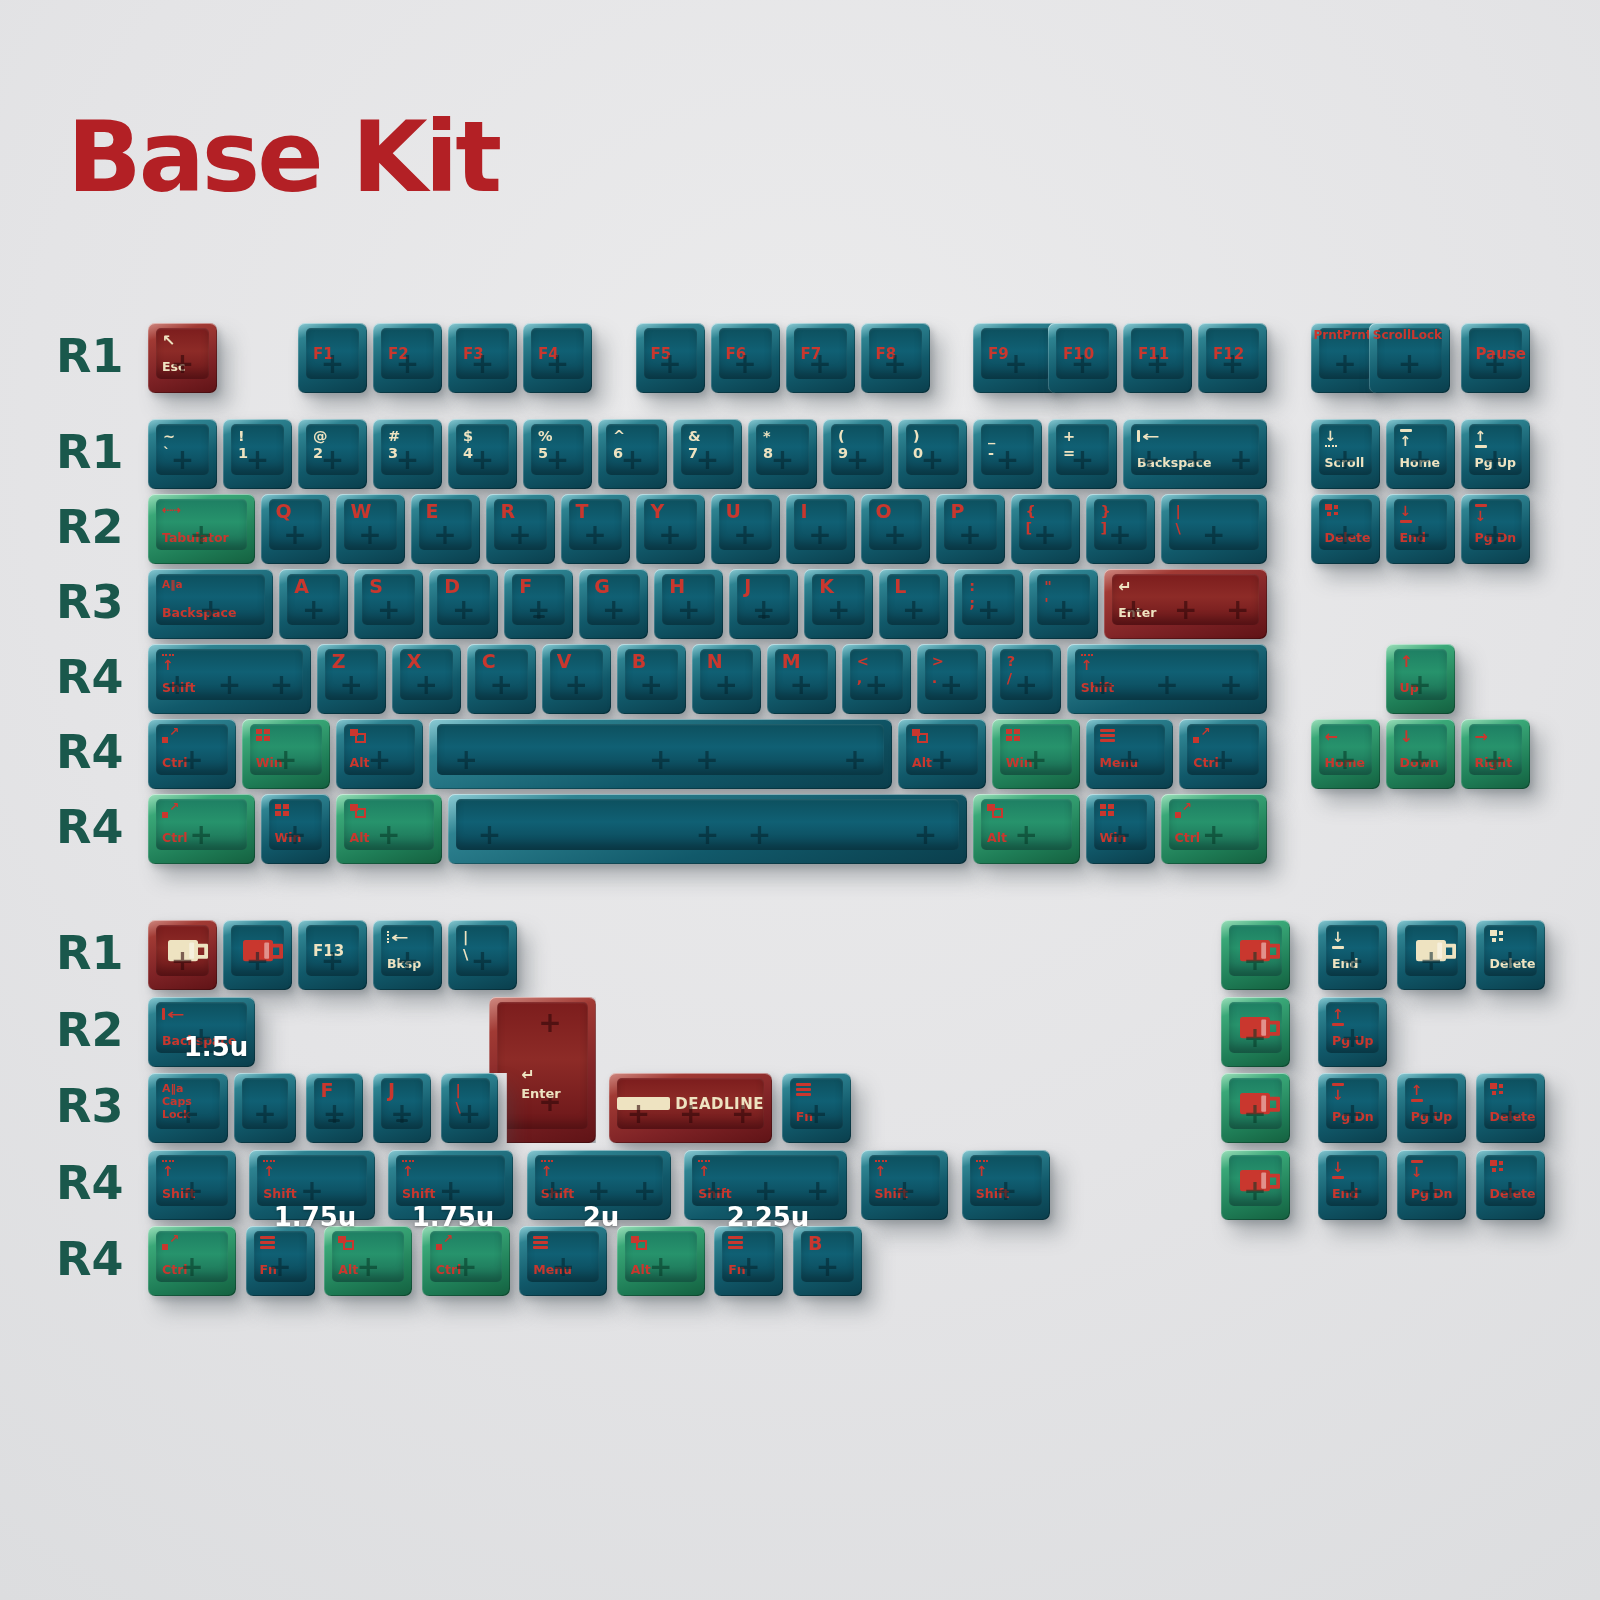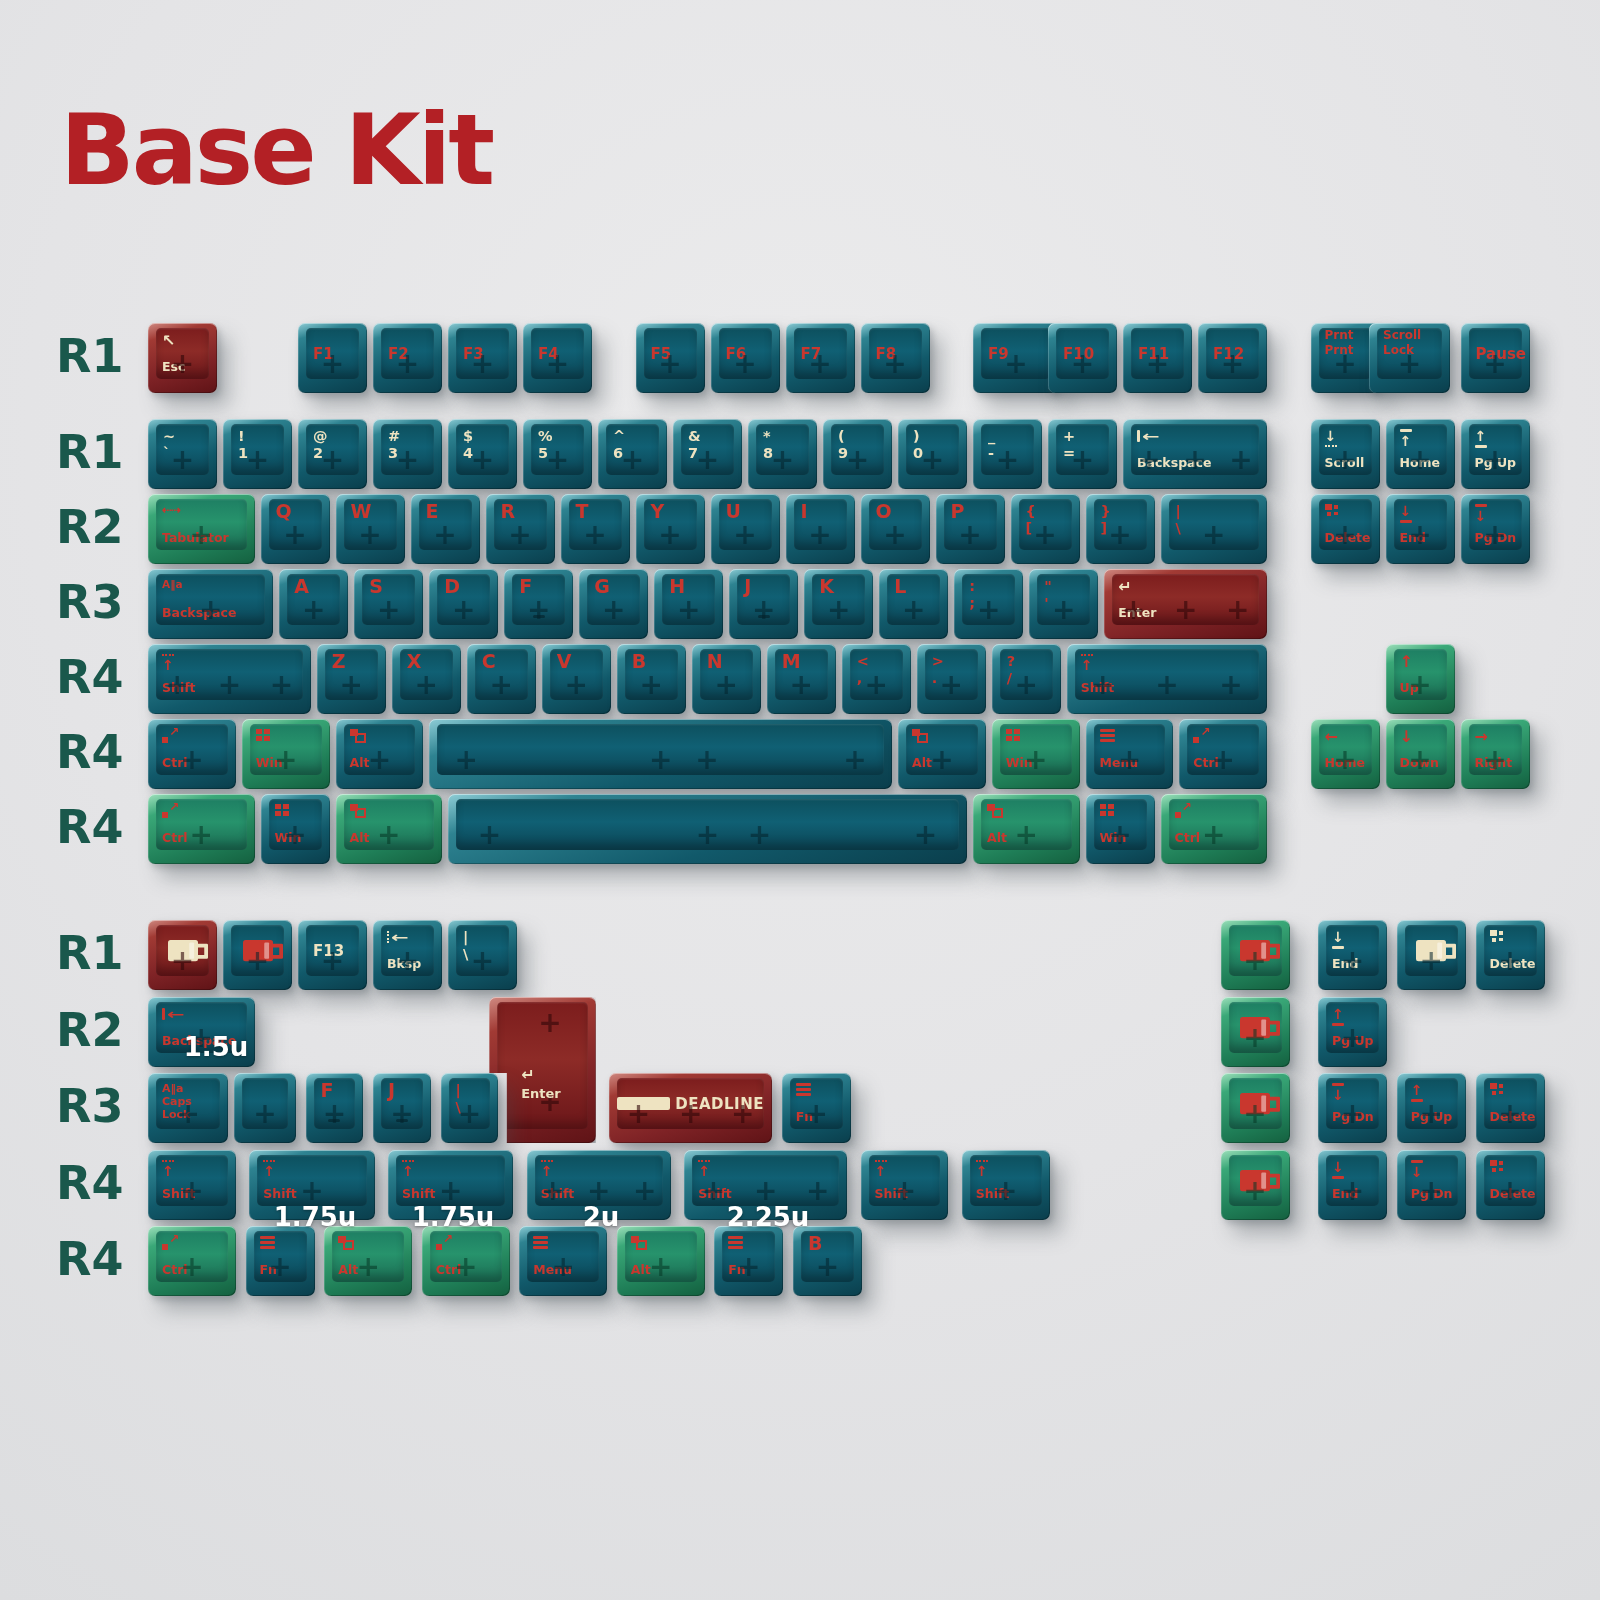--- a/index.html
+++ b/index.html
@@ -2,21 +2,21 @@
 <html><head>
 <meta charset="utf-8">
 <style>
   html,body{margin:0;padding:0;background:#dcdcde;}
   .stage{
     position:relative;width:1600px;height:1600px;overflow:hidden;
     background:radial-gradient(circle at 50% 28%, #ebebec 0%, #e4e4e6 55%, #dcdddf 100%);
     font-family:"DejaVu Sans","Liberation Sans",sans-serif;
   }
   .title{
-    position:absolute;left:55px;top:88px;margin:5px;
+    position:absolute;left:55px;top:88px;margin:12px;
     font-size:98px;font-weight:bold;letter-spacing:-3px;color:#b32025;
   }
   .rowlabel{
     position:absolute;left:56px;width:90px;
     font-size:46px;font-weight:bold;color:#1a584c;letter-spacing:0;
   }
   .sizelabel{
     position:absolute;transform:translateX(-50%);
     font-size:26px;font-weight:bold;color:#ffffff;
     text-shadow:0 1px 3px rgba(0,0,0,.35);
@@ -50,21 +50,21 @@
   
   .lc-red{color:#c9372e;}
   .lc-beige{color:#eee3c1;}
   .lg{position:absolute;font-weight:bold;}
   .lg.mod{left:6px;right:4px;top:5px;bottom:6px;display:flex;flex-direction:column;
     justify-content:space-between;align-items:flex-start;}
   .lg.mod .txt{font-size:12.5px;line-height:1;}
   .lg.two{left:7px;top:4px;font-size:14.5px;line-height:1.2;display:flex;flex-direction:column;}
   .lg.letter{left:7px;top:3px;font-size:19px;line-height:1;}
   .lg.mid{left:0;right:0;top:0;bottom:0;display:flex;align-items:center;padding-left:7px;font-size:15px;}
-  .lg.mid2{left:0;right:0;top:0;bottom:0;display:flex;flex-direction:column;justify-content:flex-start;
+  .lg.mid2{left:0;right:0;top:0;bottom:0;display:flex;flex-direction:row;justify-content:flex-end;
     padding-left:6px;font-size:12px;line-height:1.25;}
   .lg.caps3{left:6px;top:4px;display:flex;flex-direction:column;font-size:11px;line-height:1.2;}
   .lg.center{left:0;right:0;top:0;bottom:0;display:flex;align-items:center;justify-content:center;gap:5px;}
   .lg .small{font-size:10.5px;line-height:1;}
   .lg.isoL{left:30%;top:48%;display:flex;flex-direction:column;gap:3px;}
   .dlbar{width:44%;height:13px;background:#eee3c1;border-radius:2px;}
   .dltxt{font-size:15px;letter-spacing:.5px;}
   
   .ic{display:flex;align-items:center;gap:2px;font-weight:bold;}
   .ic.col{flex-direction:column;align-items:flex-start;gap:1.5px;}

